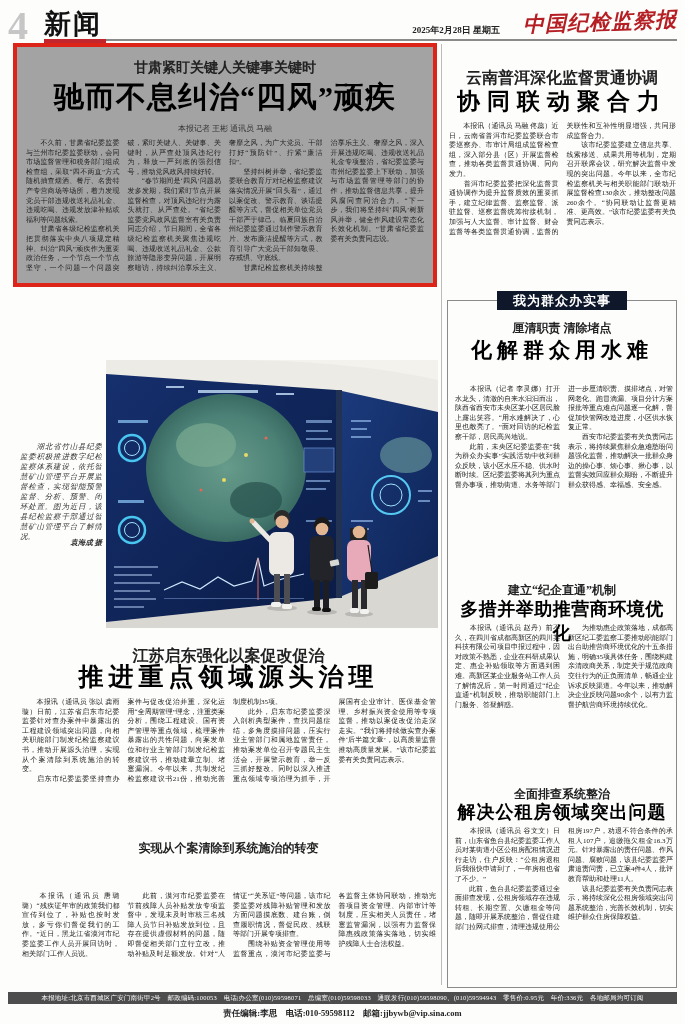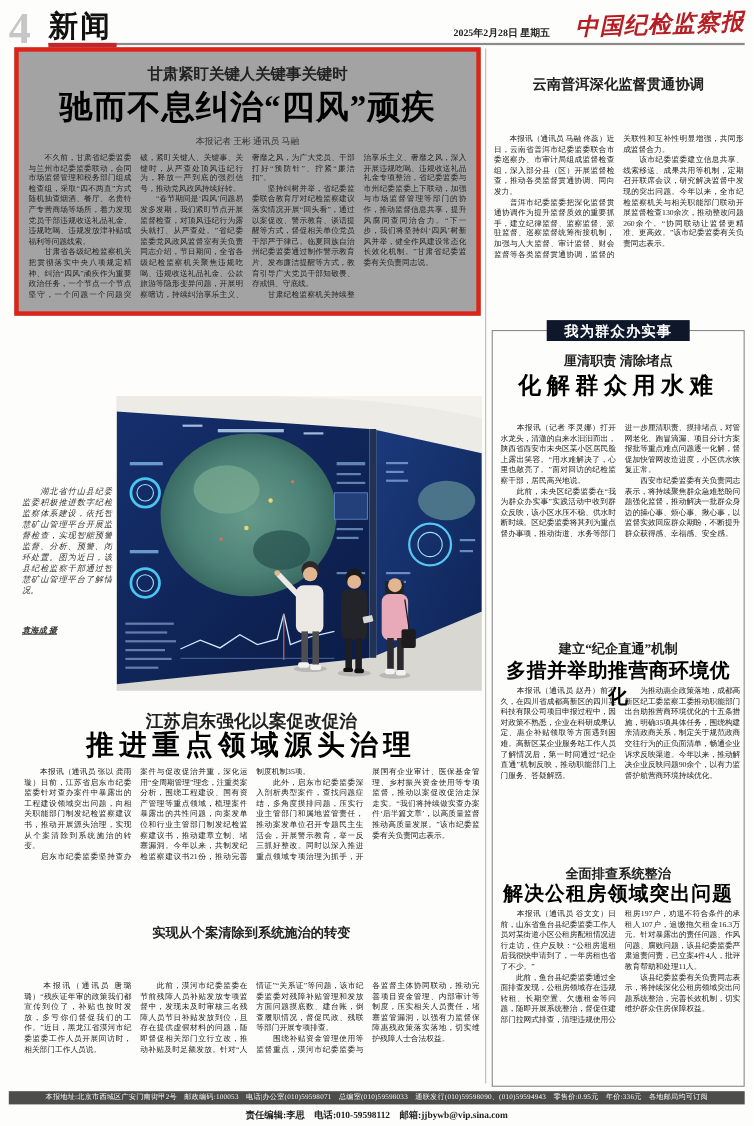--- a/index.html
+++ b/index.html
@@ -11,42 +11,42 @@
   }
   
   .page-num { position:absolute; left:8px; top:2px; font-size:40px; color:#c6c6c6; font-weight:bold; }
   .section-title { position:absolute; left:44px; top:6px; font-size:27px; font-weight:900; letter-spacing:2px; color:#111; }
   .header-rule { position:absolute; left:44px; top:39px; width:633px; height:2px; background:#8a8a8a; }
   .header-red-bar { position:absolute; left:44px; top:39px; width:62px; height:5px; background:#c1272d; }
   .date-text { position:absolute; right:185px; top:24px; font-size:9px; font-weight:bold; color:#222; }
   .masthead { position:absolute; right:8px; top:8px; font-size:21px; font-weight:900; font-style:italic;
               color:#b51f24; transform:rotate(-2deg); letter-spacing:1px; }
   
-  .kicker { text-align:center; font-size:13px; font-weight:600; color:#222; }
+  .kicker { text-align:center; font-size:16px; font-weight:600; color:#222; }
   .byline { text-align:center; font-size:8px; color:#333; }
   .body-cols {
     font-size:7px; line-height:9.6px; text-align:justify; color:#222;
     white-space:pre-line; overflow:hidden; column-gap:8px;
   }
   .cols-2 { column-count:2; }
   .cols-4 { column-count:4; }
   
   .red-box { position:absolute; left:13px; top:43px; width:424px; height:244px;
              border:4px solid #dc2418; background:#a3a3a3; }
   .main-kicker { position:absolute; left:0; right:0; top:12px; font-size:14px; }
   .main-title { position:absolute; left:0; right:0; top:30px; text-align:center;
                 font-size:30px; font-weight:900; letter-spacing:1px; color:#000; }
   .main-byline { position:absolute; left:0; right:0; top:76px; }
   .main-body { position:absolute; left:9px; top:92px; width:398px; height:194px; }
   
   .photo-caption { position:absolute; left:20px; top:442px; width:82px; height:122px;
                    font-size:7.5px; line-height:10px; font-style:italic; color:#333;
                    text-align:justify; white-space:pre-line; overflow:hidden; }
-  .photo-credit { position:absolute; left:20px; top:568px; width:82px; 
-                  font-size:7.5px; font-weight:bold; font-style:italic; color:#333;text-decoration:underline; }
+  .photo-credit { position:absolute; left:20px; top:538px; width:82px; text-align:right;
+                  font-size:7.5px; font-weight:bold; font-style:italic; color:#333; }
   .photo-frame { position:absolute; left:106px; top:360px; width:332px; height:268px; background:#e9e6df; }
   
   .v-rule { position:absolute; left:441px; top:44px; width:1px; height:941px; background:#bbbbbb; }
   
   .yn-kicker { position:absolute; left:447px; top:68px; width:230px; }
   .yn-title { position:absolute; left:447px; top:86px; width:230px; text-align:center;
               font-size:23px; font-weight:900; letter-spacing:7px; color:#000; }
   .yn-body { position:absolute; left:449px; top:122px; width:227px; height:164px; }
   
   .practical-box { position:absolute; left:447px; top:300px; width:230px; height:688px;
@@ -224,20 +224,21 @@
       <rect x="254" y="249" width="9" height="5" rx="2" fill="#f2f2f0"></rect>
       <circle cx="253" cy="172" r="6.3" fill="#e2b693"></circle>
       <line x1="262" y1="185" x2="266" y2="212" stroke="#1c1c1c" stroke-width="1.2"></line>
       <rect x="259" y="212" width="13" height="17" rx="2" fill="#1c1c1c"></rect>
     </svg>
   </div>
 
   <div class="v-rule"></div>
 
   <div class="kicker yn-kicker">云南普洱深化监督贯通协调</div>
+  <div class="yn-title">协同联动聚合力</div>
   <div class="body-cols cols-2 yn-body">　　本报讯（通讯员 马融 佟蕊）近日，云南省普洱市纪委监委联合市委巡察办、市审计局组成监督检查组，深入部分县（区）开展监督检查，推动各类监督贯通协调、同向发力。
 　　普洱市纪委监委把深化监督贯通协调作为提升监督质效的重要抓手，建立纪律监督、监察监督、派驻监督、巡察监督统筹衔接机制，加强与人大监督、审计监督、财会监督等各类监督贯通协调，监督的关联性和互补性明显增强，共同形成监督合力。
 　　该市纪委监委建立信息共享、线索移送、成果共用等机制，定期召开联席会议，研究解决监督中发现的突出问题。今年以来，全市纪检监察机关与相关职能部门联动开展监督检查130余次，推动整改问题260余个。“协同联动让监督更精准、更高效。”该市纪委监委有关负责同志表示。</div>
 
   <div class="practical-box"></div>
   <div class="banner">我为群众办实事</div>
 
   <div class="kicker sub-kicker s1-kicker">厘清职责  清除堵点</div>
   <div class="sub-title s1-title">化解群众用水难</div>
   <div class="body-cols cols-2 sub-body s1-body">　　本报讯（记者 李灵娜）打开水龙头，清澈的自来水汩汩而出，陕西省西安市未央区某小区居民脸上露出笑容。“用水难解决了，心里也敞亮了。”面对回访的纪检监察干部，居民高兴地说。

